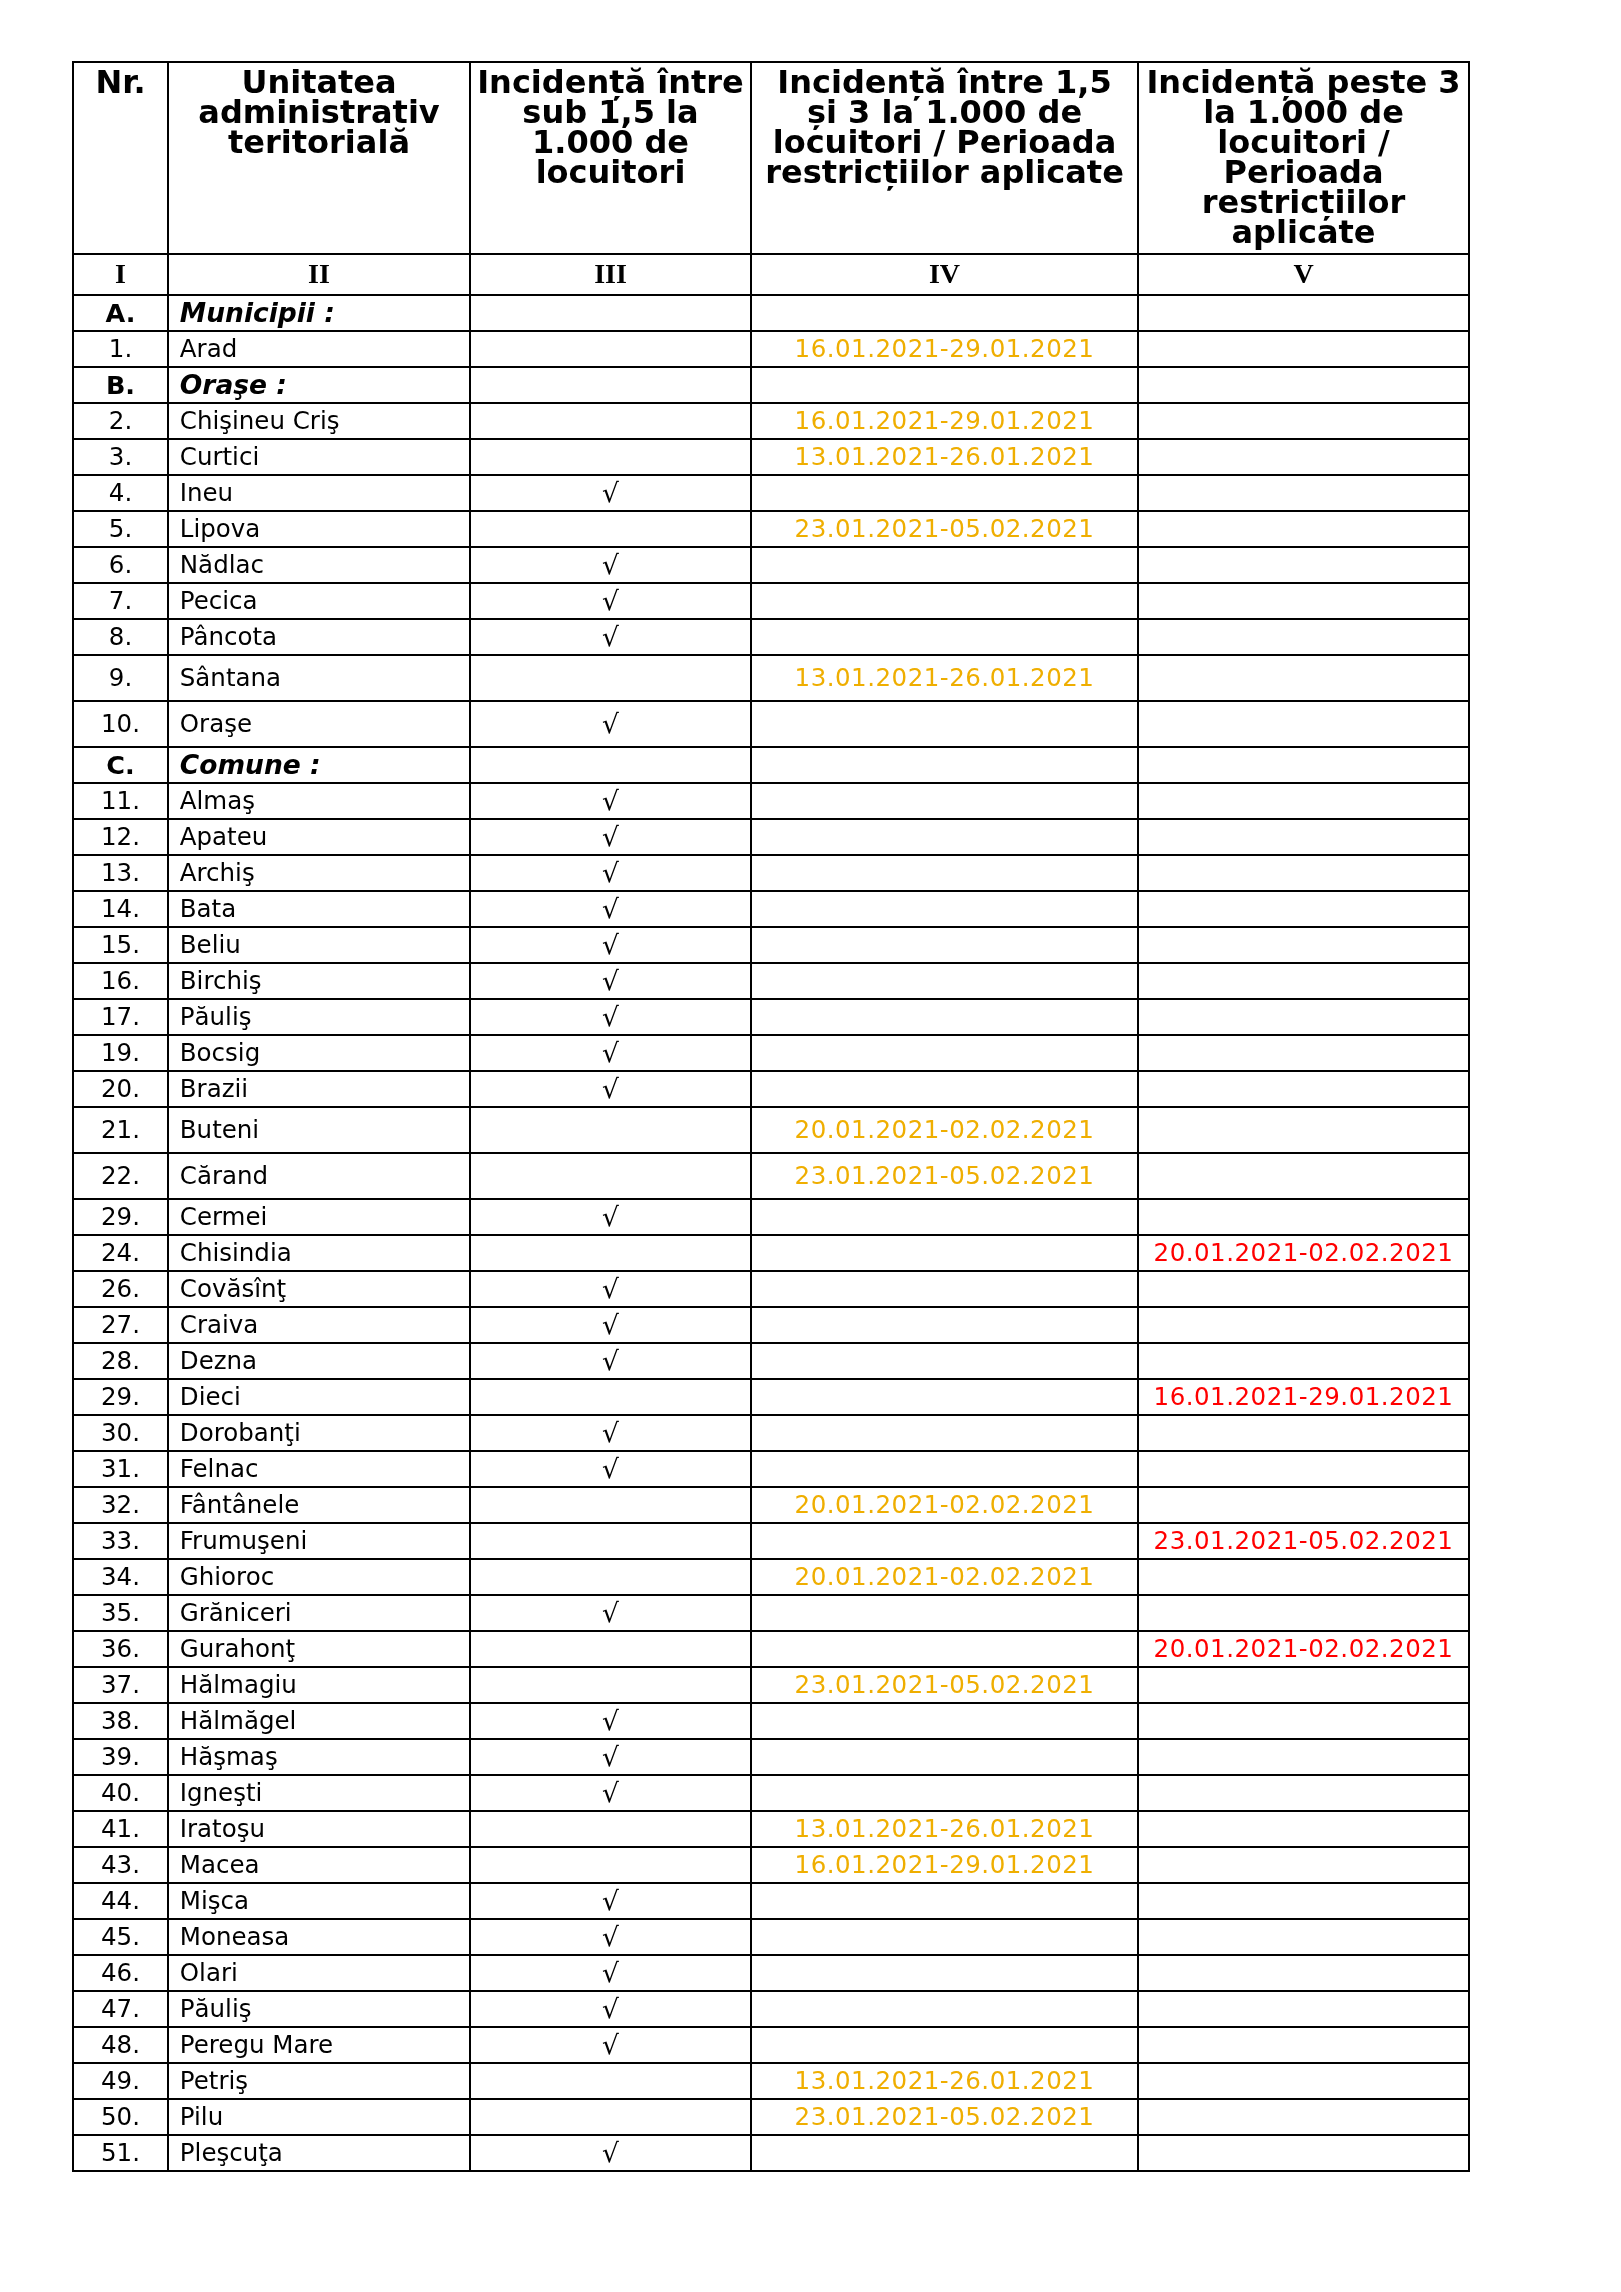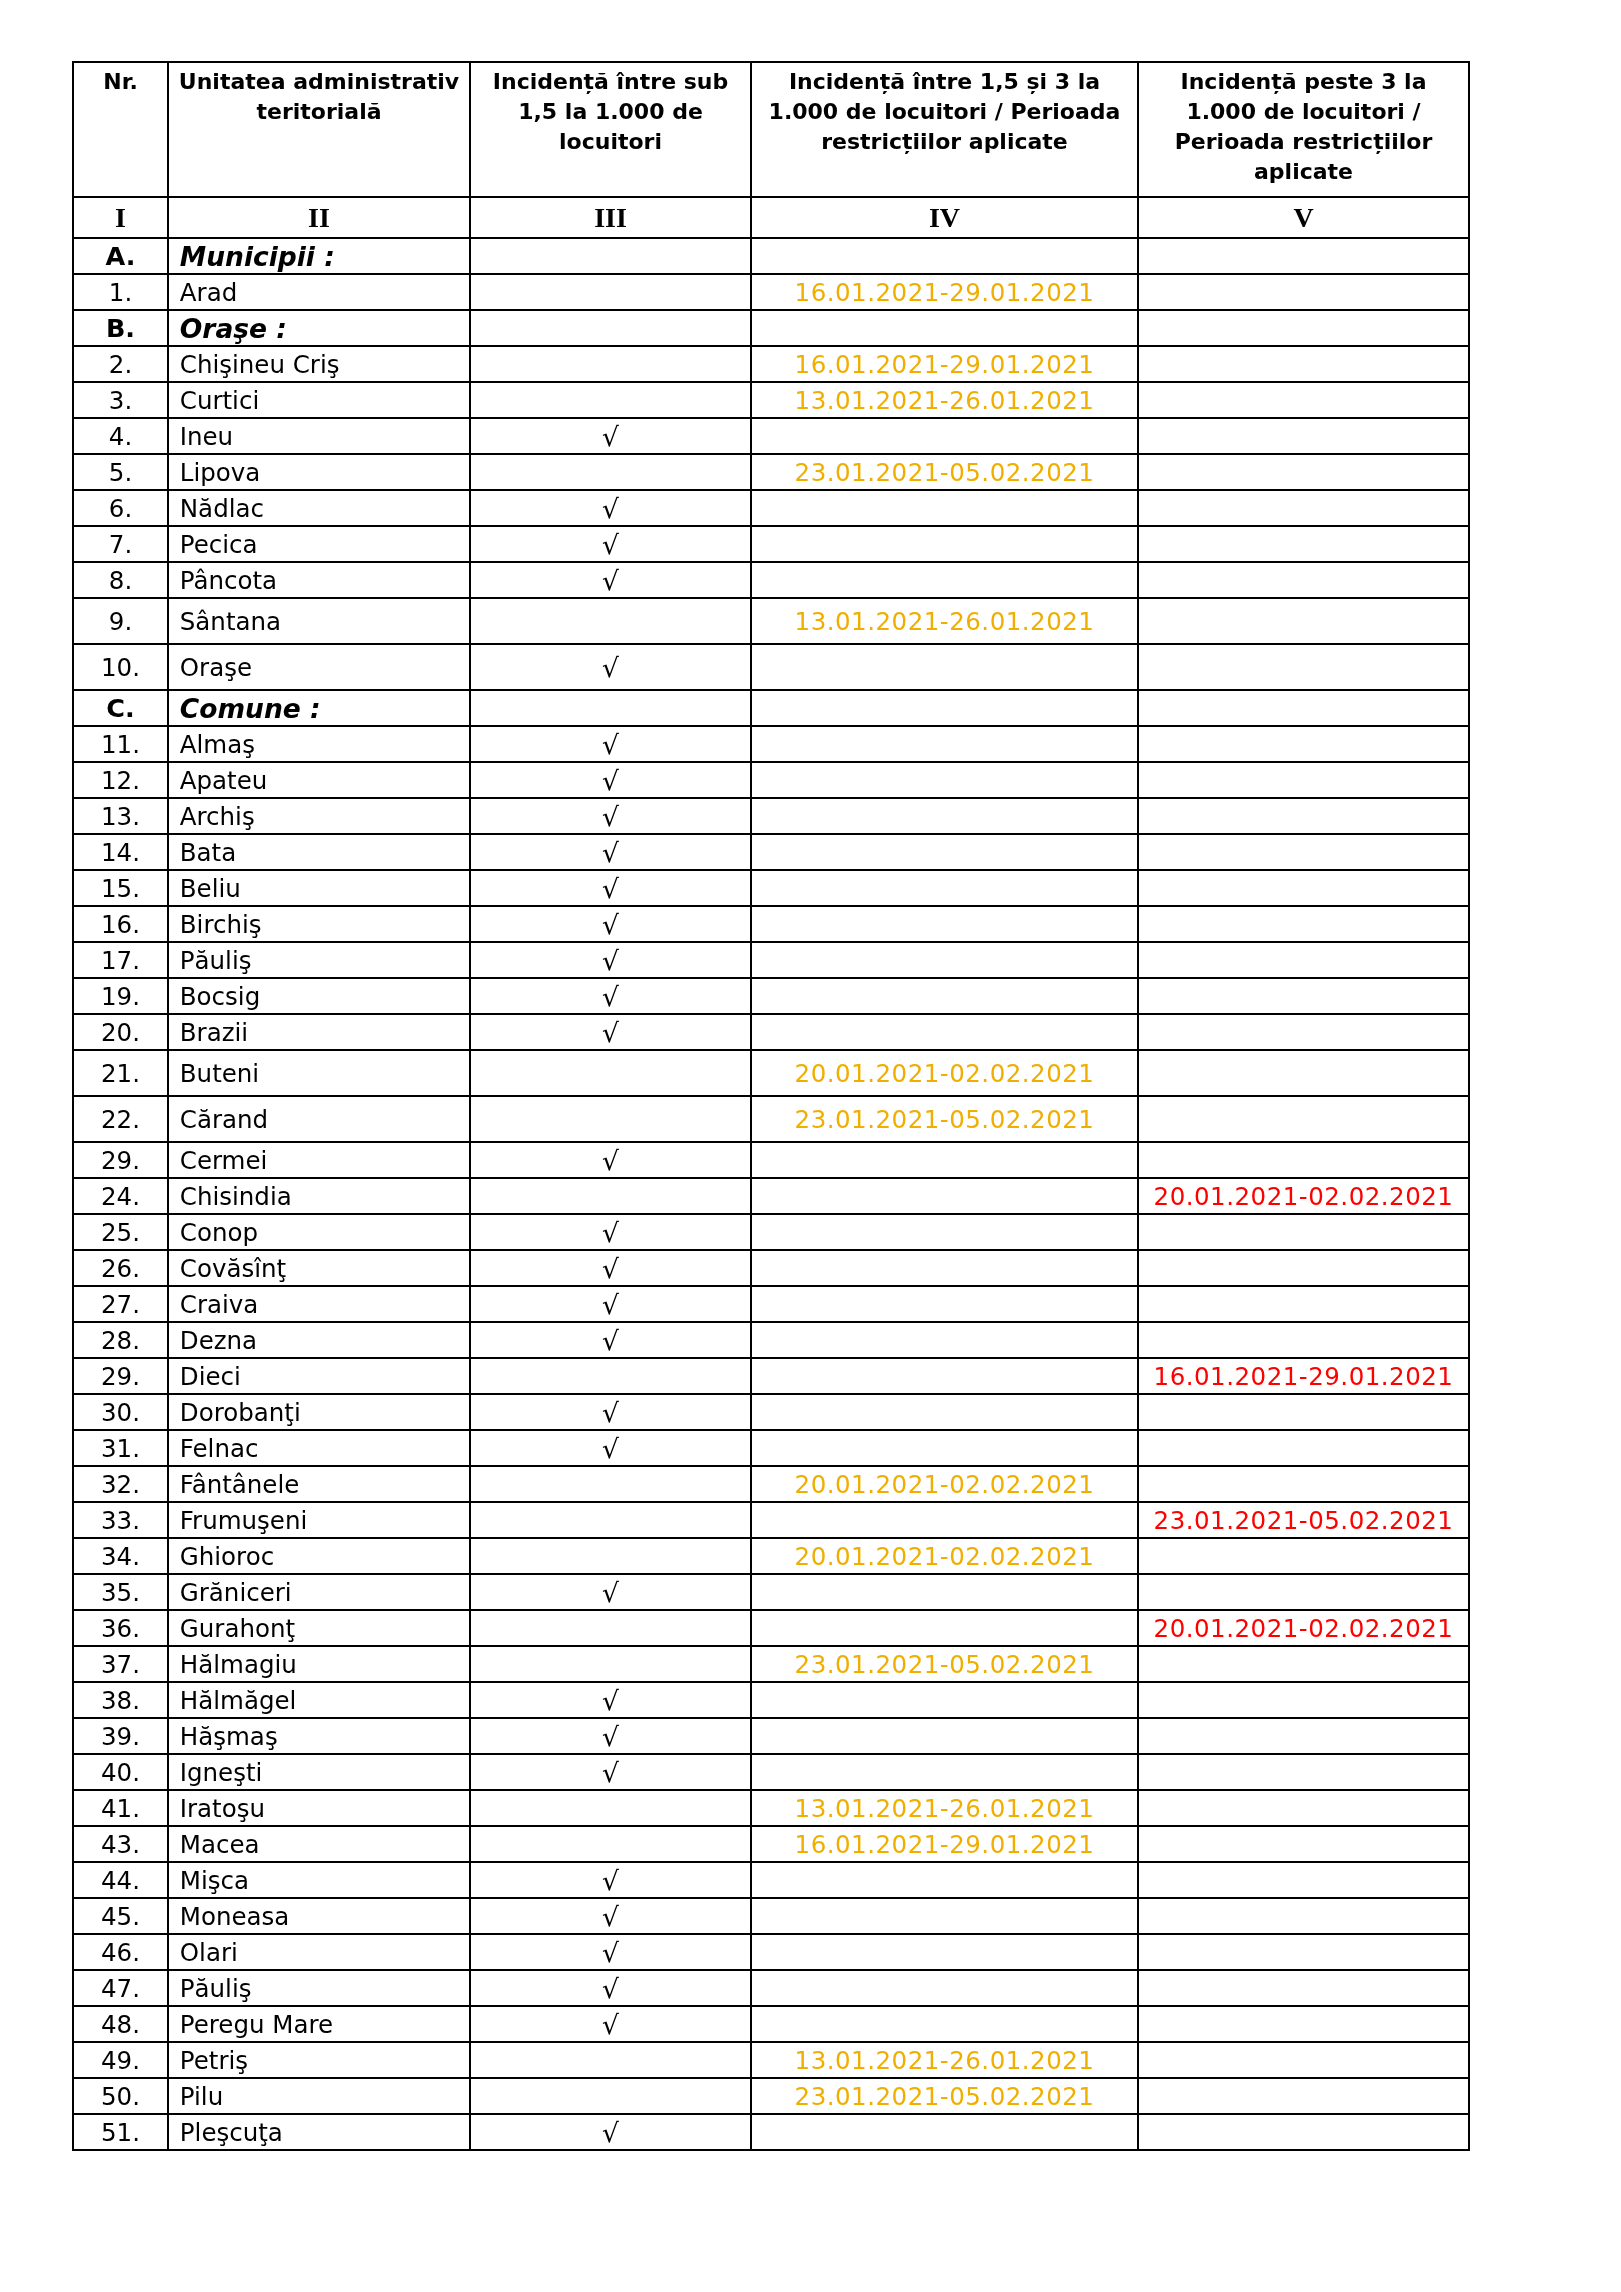--- a/index.html
+++ b/index.html
@@ -33,21 +33,21 @@
     border-right: 2px solid #000;
     border-top: 2.9px solid #000;
     border-bottom: 2.9px solid #000;
     overflow: hidden;
     white-space: normal;
   }
   thead tr.hdr { height: 135px; }
   thead tr.hdr th {
     vertical-align: top;
     font-weight: bold;
-    font-size: 22px;
+    font-size: 32px;
     line-height: 30px;
     padding: 3.9px 5.9px 5.9px 5.9px;
     text-align: center;
   }
   tr.numerals { height: 41px; }
   tr.numerals td {
     font-family: "Liberation Serif", serif;
     font-weight: bold;
     font-size: 28px;
     text-align: center;
@@ -272,27 +272,20 @@
           <td class="d5" style="color: rgb(255, 0, 0);"></td>
         </tr>
         <tr class="data">
           <td class="nr">24.</td>
           <td class="name">Chisindia</td>
           <td class="chk"></td>
           <td class="d4" style="color: rgb(239, 174, 0);"></td>
           <td class="d5" style="color: rgb(255, 0, 0);">20.01.2021-02.02.2021</td>
         </tr>
         <tr class="data">
-          <td class="nr">25.</td>
-          <td class="name">Conop</td>
-          <td class="chk">√</td>
-          <td class="d4" style="color: rgb(239, 174, 0);"></td>
-          <td class="d5" style="color: rgb(255, 0, 0);"></td>
-        </tr>
-        <tr class="data">
           <td class="nr">26.</td>
           <td class="name">Covăsînţ</td>
           <td class="chk">√</td>
           <td class="d4" style="color: rgb(239, 174, 0);"></td>
           <td class="d5" style="color: rgb(255, 0, 0);"></td>
         </tr>
         <tr class="data">
           <td class="nr">27.</td>
           <td class="name">Craiva</td>
           <td class="chk">√</td>

